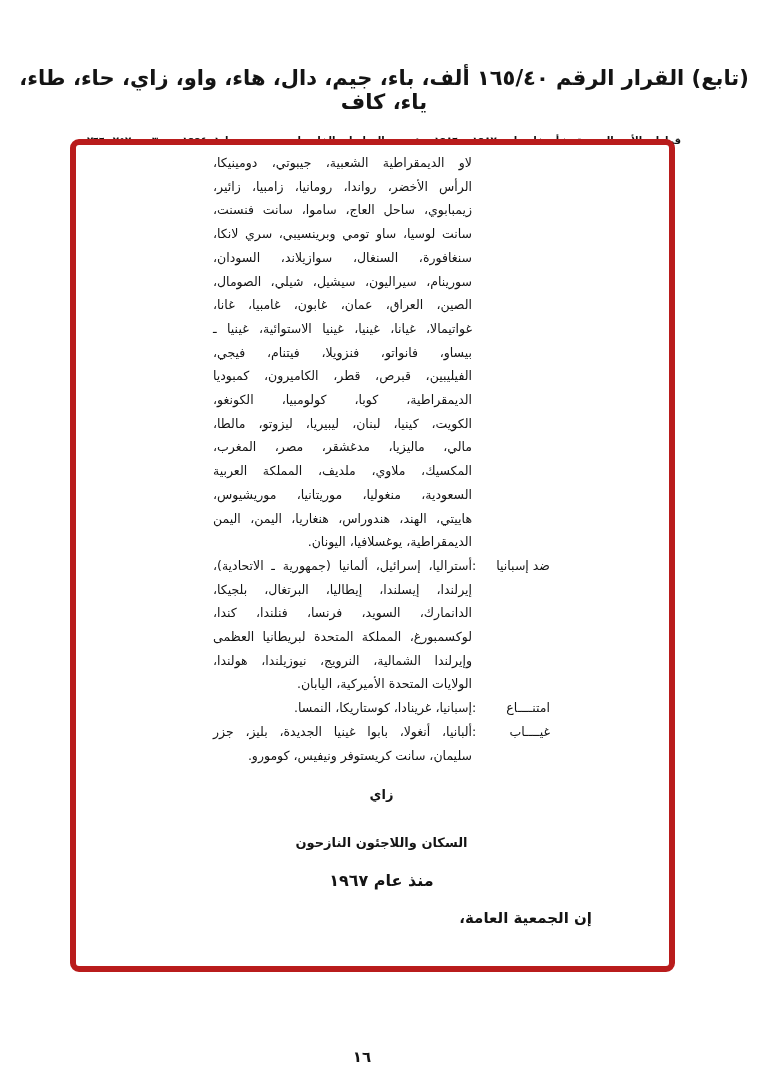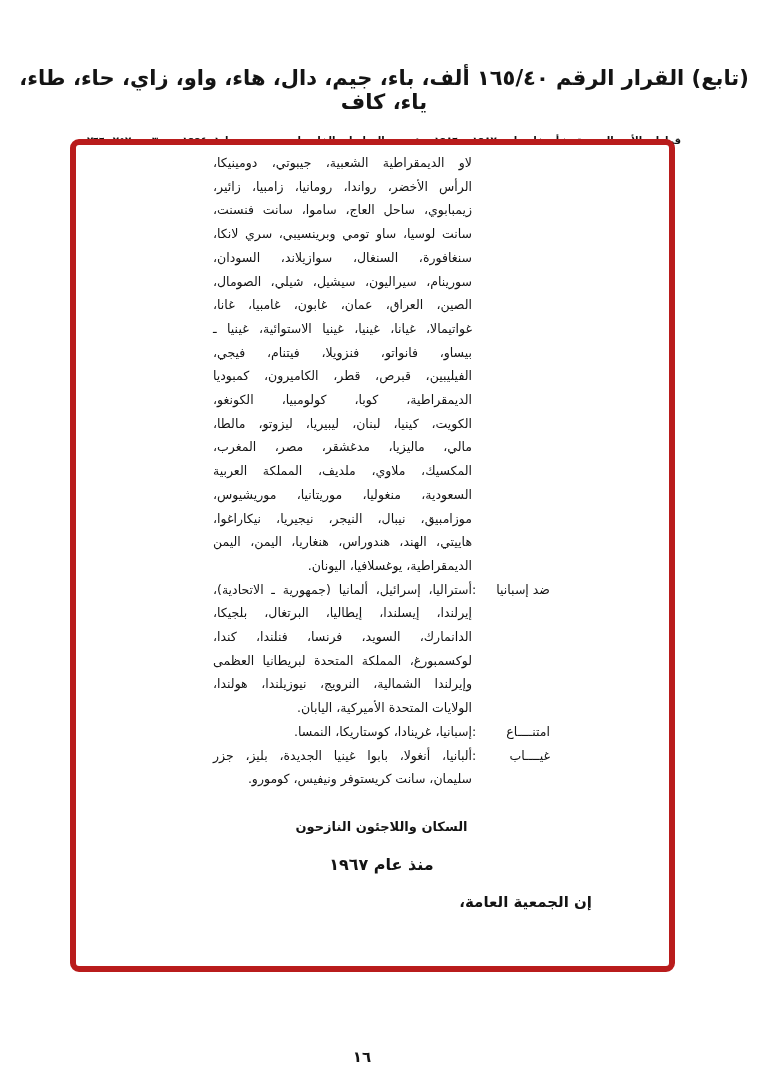--- a/index.html
+++ b/index.html
@@ -80,21 +80,20 @@
     <div class="ln indented">سورينام، سيراليون، سيشيل، شيلي، الصومال،</div>
     <div class="ln indented">الصين، العراق، عمان، غابون، غامبيا، غانا،</div>
     <div class="ln indented">غواتيمالا، غيانا، غينيا، غينيا الاستوائية، غينيا ـ</div>
     <div class="ln indented">بيساو، فانواتو، فنزويلا، فيتنام، فيجي،</div>
     <div class="ln indented">الفيليبين، قبرص، قطر، الكاميرون، كمبوديا</div>
     <div class="ln indented">الديمقراطية، كوبا، كولومبيا، الكونغو،</div>
     <div class="ln indented">الكويت، كينيا، لبنان، ليبيريا، ليزوتو، مالطا،</div>
     <div class="ln indented">مالي، ماليزيا، مدغشقر، مصر، المغرب،</div>
     <div class="ln indented">المكسيك، ملاوي، ملديف، المملكة العربية</div>
     <div class="ln indented">السعودية، منغوليا، موريتانيا، موريشيوس،</div>
-    <div class="ln indented">موزامبيق، نيبال، النيجر، نيجيريا، نيكاراغوا،</div>
     <div class="ln indented">هاييتي، الهند، هندوراس، هنغاريا، اليمن، اليمن</div>
     <div class="ln indented last">الديمقراطية، يوغسلافيا، اليونان.</div>
 
     <div class="ln"><span class="lbl">
           <span>ضد إسبانيا</span>
           <span>:</span>
         </span><span>أستراليا، إسرائيل، ألمانيا (جمهورية ـ الاتحادية)،</span></div>
     <div class="ln indented">إيرلندا، إيسلندا، إيطاليا، البرتغال، بلجيكا،</div>
     <div class="ln indented">الدانمارك، السويد، فرنسا، فنلندا، كندا،</div>
     <div class="ln indented">لوكسمبورغ، المملكة المتحدة لبريطانيا العظمى</div>
@@ -105,20 +104,21 @@
           <span>امتنــــاع</span>
           <span>:</span>
         </span><span>إسبانيا، غرينادا، كوستاريكا، النمسا.</span></div>
 
     <div class="ln"><span class="lbl">
           <span>غيــــاب</span>
           <span>:</span>
         </span><span>ألبانيا، أنغولا، بابوا غينيا الجديدة، بليز، جزر</span></div>
     <div class="ln indented last">سليمان، سانت كريستوفر ونيفيس، كومورو.</div>
 
+    <div class="center-head sect-letter">زاي</div>
     <div class="center-head sect-title">السكان واللاجئون النازحون</div>
     <div class="center-head sect-sub">منذ عام ١٩٦٧</div>
 
     <div class="assembly">إن الجمعية العامة،</div>
   </div>
 </div>
 
 <div class="pagenum">١٦</div>
 
 </body></html>

